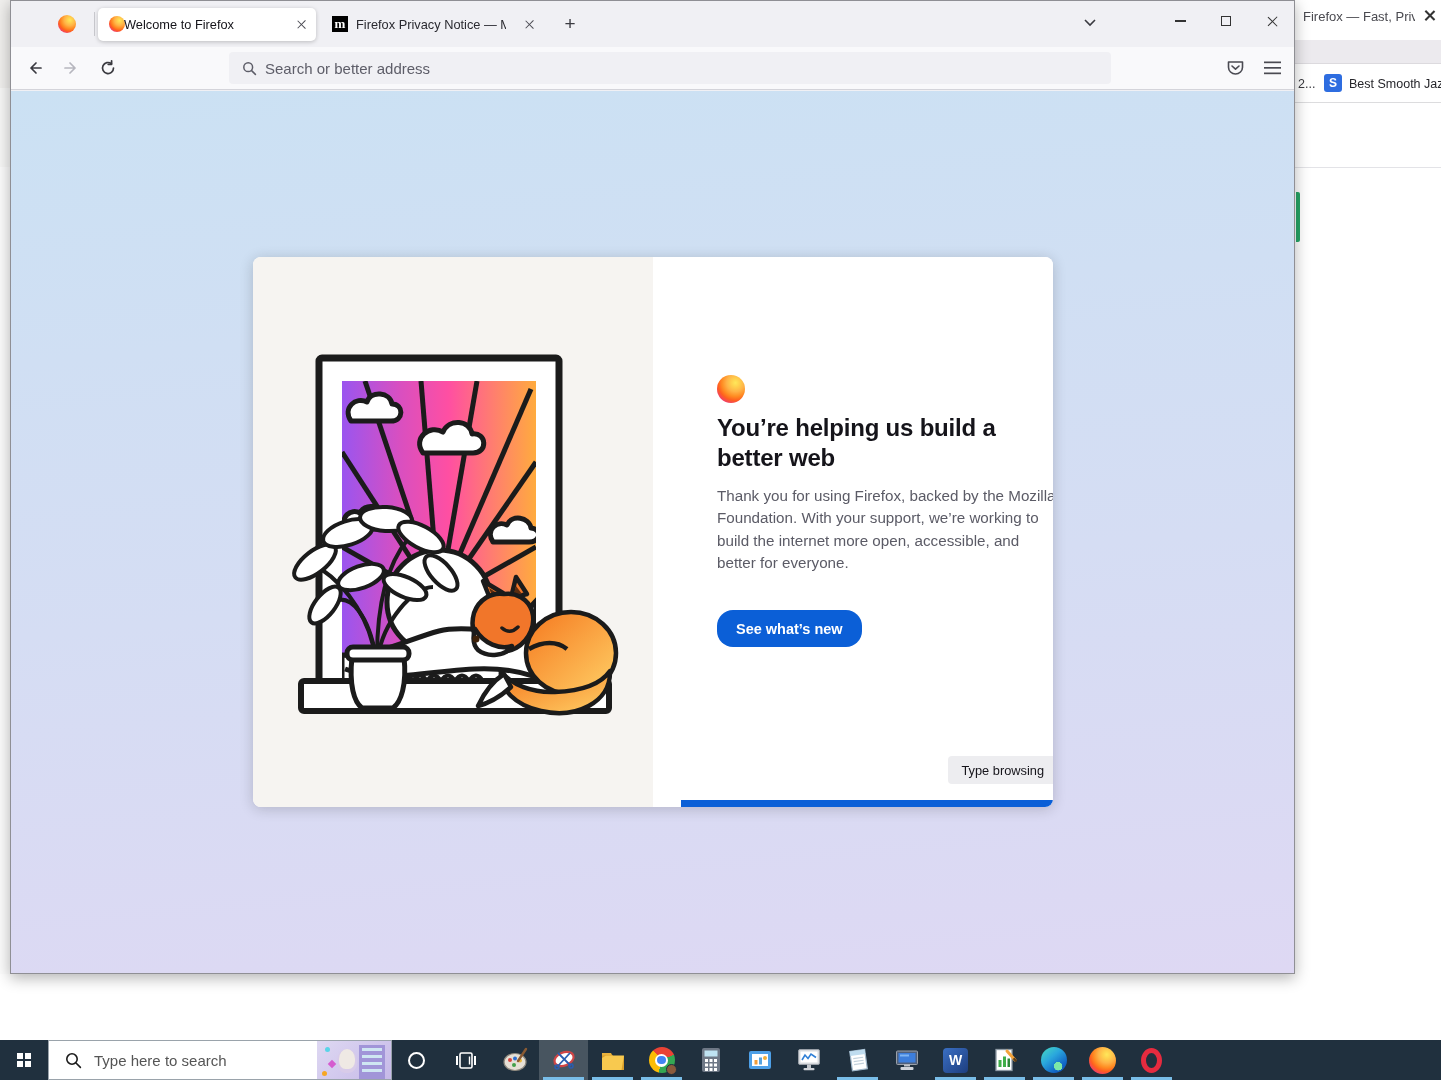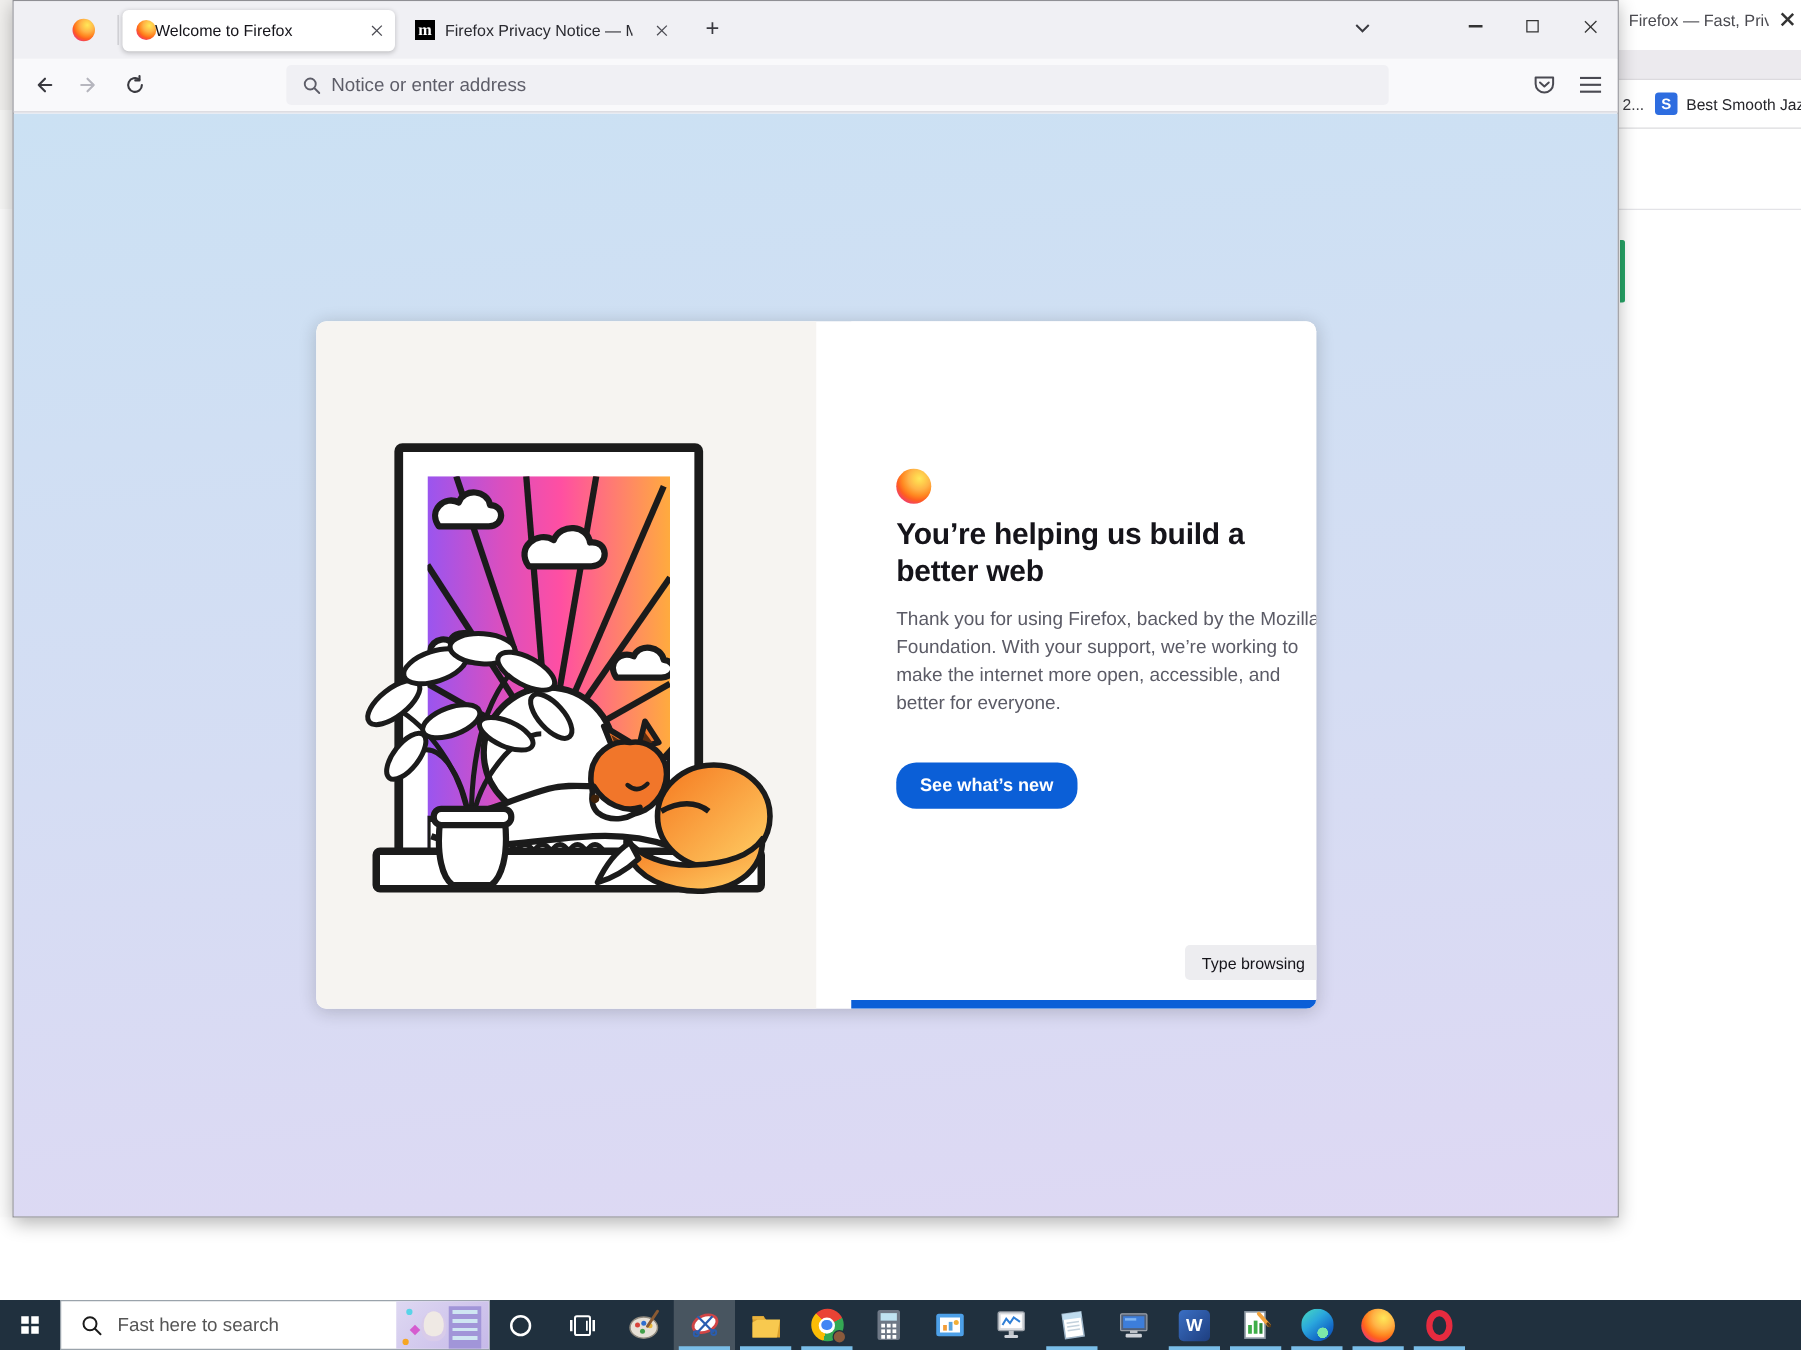--- a/index.html
+++ b/index.html
@@ -205,21 +205,21 @@
         <svg width="18" height="18" viewBox="0 0 18 18">
             <path d="M14.5,9 A5.5,5.5 0 1 1 12.4,4.7" fill="none" stroke="#3a3a40" stroke-width="1.7" stroke-linecap="round"></path>
             <path d="M12.6,1.8 L12.6,5.3 L9.2,5.3" fill="none" stroke="#3a3a40" stroke-width="1.7" stroke-linecap="round" stroke-linejoin="round"></path>
           </svg>
       </div>
       <div class="urlbar">
         <svg class="url-search-icon" width="15" height="15" viewBox="0 0 15 15">
             <circle cx="6.2" cy="6.2" r="4.4" fill="none" stroke="#5d5d68" stroke-width="1.5"></circle>
             <line x1="9.6" y1="9.6" x2="13.4" y2="13.4" stroke="#5d5d68" stroke-width="1.5" stroke-linecap="round"></line>
           </svg>
-        <span class="placeholder">Notice or enter address</span>
+        <span class="placeholder">Search or better address</span>
       </div>
       <div class="nav-btn" style="left:1208px">
         <svg width="19" height="18" viewBox="0 0 19 18">
             <path d="M2.5,3 h14 v5.2 a7,6.8 0 0 1 -14,0 z" fill="none" stroke="#4a4a52" stroke-width="1.6" stroke-linejoin="round"></path>
             <path d="M6,7 l3.5,3.2 L13,7" fill="none" stroke="#4a4a52" stroke-width="1.6" stroke-linecap="round" stroke-linejoin="round"></path>
           </svg>
       </div>
       <div class="nav-btn" style="left:1245px">
         <svg width="17" height="14" viewBox="0 0 17 14">
             <g fill="#4a4a52">
@@ -307,21 +307,21 @@
               <path d="M222,372 C231,387 247,393 259,389 C253,399 235,401 225,393 C219,387 220,379 222,372 Z" fill="#fff"></path>
               <path d="M249,371 q8,7 16,-1" fill="none" stroke-width="3.5" stroke-linecap="round"></path>
               <circle cx="223" cy="382" r="3.5" fill="#3d2008" stroke="none"></circle>
             </g>
           </svg>
         </div>
 
         <div class="card-right">
           <span class="fxlogo ob-logo"></span>
           <h1 class="ob-heading">You’re helping us build a better web</h1>
-          <p class="ob-body">Thank you for using Firefox, backed by the Mozilla Foundation. With your support, we’re working to make the internet more open, accessible, and better for everyone.</p>
+          <p class="ob-body">Thank you for using Firefox, backed by the Mozilla Foundation. With your support, we’re working to build the internet more open, accessible, and better for everyone.</p>
           <button class="btn-primary">See what’s new</button>
           <button class="btn-secondary">Type browsing</button>
           <div class="ob-progress"></div>
         </div>
 
       </div>
     </div>
   </div>
 
   <div class="taskbar">
@@ -333,21 +333,21 @@
           <span class="q3"></span>
           <span class="q4"></span>
         </span>
     </div>
 
     <div class="tb-search">
       <svg class="mag" width="17" height="17" viewBox="0 0 17 17">
           <circle cx="7" cy="7" r="5.2" fill="none" stroke="#1b1b1b" stroke-width="1.6"></circle>
           <line x1="11" y1="11" x2="15.4" y2="15.4" stroke="#1b1b1b" stroke-width="1.6" stroke-linecap="round"></line>
         </svg>
-      <span class="ph">Fast here to search</span>
+      <span class="ph">Type here to search</span>
       <span class="search-art">
         <span class="art-building">
             <i></i>
           </span>
         <span class="art-statue"></span>
         <span class="art-dot1"></span>
         <span class="art-dot2"></span>
         <span class="art-dot3"></span>
       </span>
     </div>

